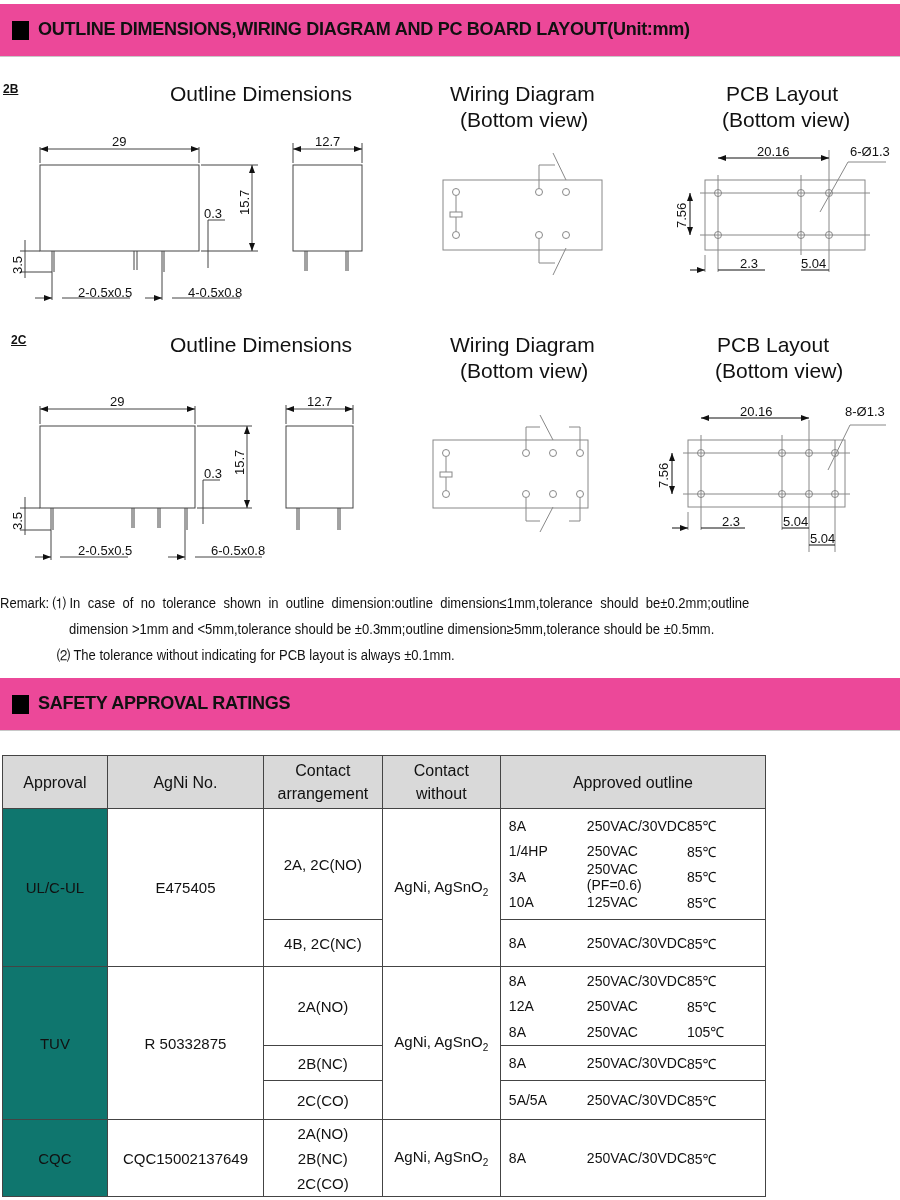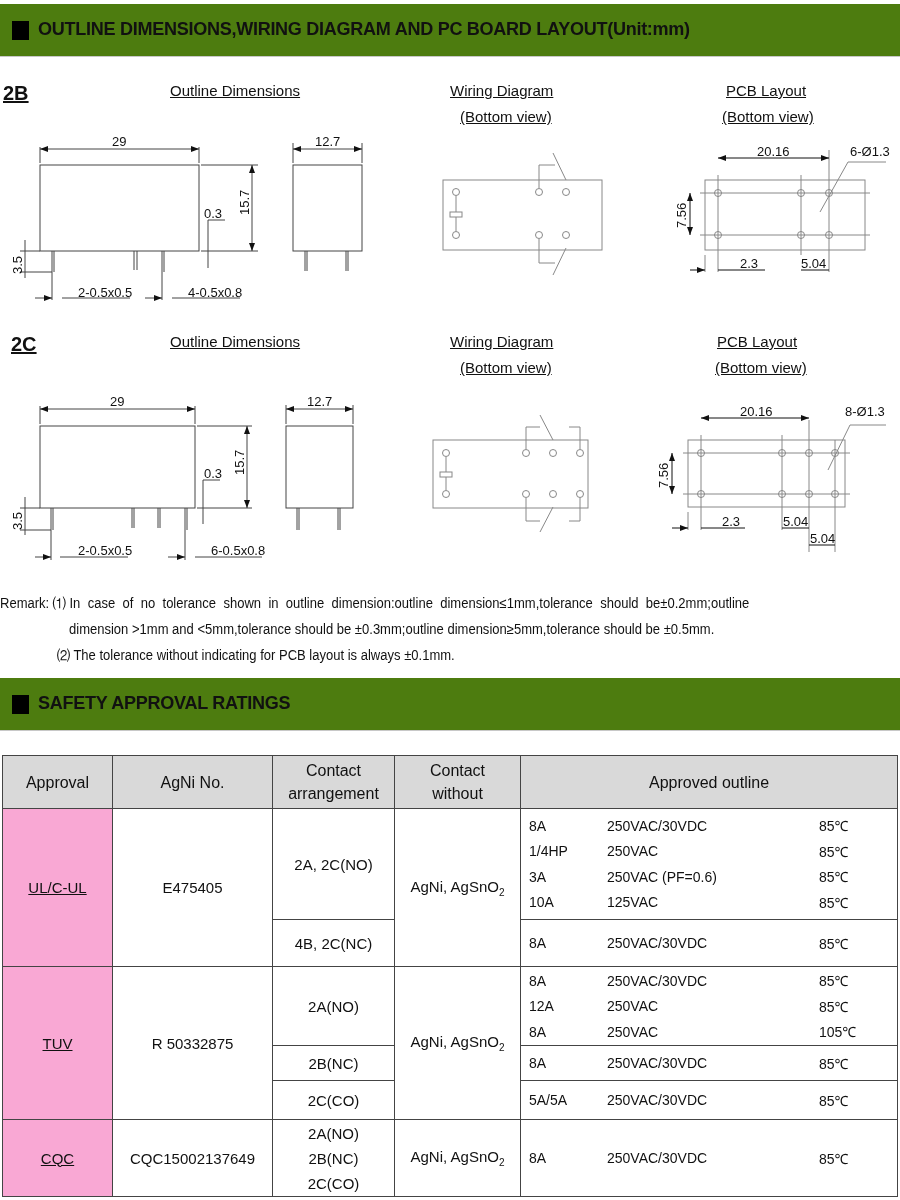--- a/index.html
+++ b/index.html
@@ -1,28 +1,28 @@
 <!DOCTYPE html>
 <html><head>
 <meta charset="utf-8">
 <style>
   html,body{margin:0;padding:0;background:#fff;}
   body{width:900px;height:1200px;position:relative;overflow:hidden;font-family:"Liberation Sans",sans-serif;color:#111;}
-  .banner{position:absolute;left:0;width:900px;height:52px;background:#4d7c0f;border-bottom:1px solid #c8c8c8;}
+  .banner{position:absolute;left:0;width:900px;height:52px;background:#ec4899;border-bottom:1px solid #c8c8c8;}
   .banner .sq{position:absolute;left:12px;top:17px;width:17px;height:19px;background:#000;}
   .banner .ttl{position:absolute;left:38px;top:14px;font-size:19px;font-weight:bold;letter-spacing:-0.3px;transform:scaleX(0.95);transform-origin:left;white-space:nowrap;color:#111;}
-  .lbl{position:absolute;font-size:15px;white-space:nowrap;text-decoration:underline;}
-  .code{position:absolute;font-size:20px;font-weight:bold;text-decoration:underline;}
+  .lbl{position:absolute;font-size:21px;white-space:nowrap;}
+  .code{position:absolute;font-size:12px;font-weight:bold;text-decoration:underline;}
   svg.dwg{position:absolute;left:0;overflow:visible;}
   svg.dwg text{font-family:"Liberation Sans",sans-serif;font-size:13px;fill:#111;}
   .remark{position:absolute;left:0;font-size:14px;white-space:nowrap;transform:scaleX(0.93);transform-origin:left;}
-  table.safety{position:absolute;left:2px;top:755px;width:896px;border-collapse:collapse;font-size:15px;}
+  table.safety{position:absolute;left:2px;top:755px;width:764px;border-collapse:collapse;font-size:15px;}
   table.safety td,table.safety th{border:1.5px solid #444;text-align:center;vertical-align:middle;padding:0;font-weight:normal;}
   table.safety th{background:#d9d9d9;height:52px;font-size:16px;line-height:23px;}
-  table.safety td.appr{background:#f9a8d4;text-decoration:underline;}
+  table.safety td.appr{background:#0f766e;}
   .rt{text-align:left !important;padding-left:8px !important;margin-left:24px;}
   .rline{display:flex;height:25.5px;align-items:center;font-size:14px;}
   .rline span:nth-child(1){width:78px;}
   .rline span:nth-child(2){flex:1;}
   .rline span:nth-child(3){width:60px;text-align:left;padding-right:18px;}
   sub{font-size:10px;}
 </style>
 </head>
 <body>
 

